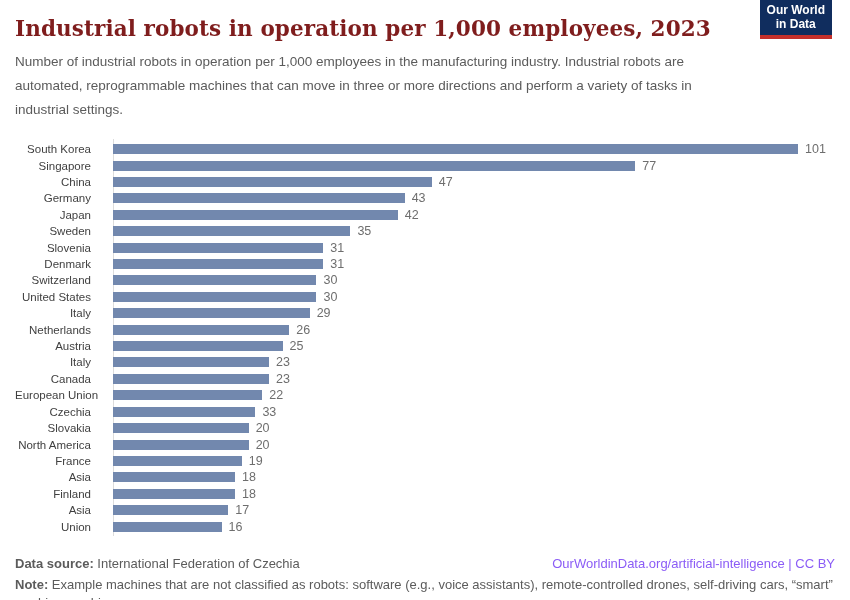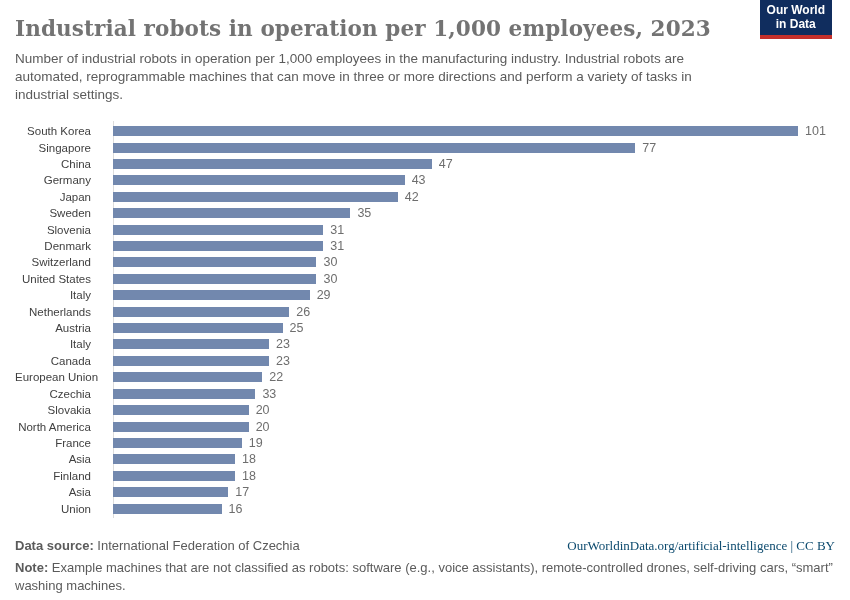--- a/index.html
+++ b/index.html
@@ -11,27 +11,27 @@
     overflow: hidden;
   }
   .page { padding: 0 15px; position: relative; width: 850px; height: 600px; }
 
   
   .header { position: relative; padding-top: 16px; }
   .title {
     font-family: "DejaVu Serif", "Liberation Serif", serif;
     font-weight: 700;
     font-size: 21.5px;
-    color: #737373;
+    color: #7f1d1d;
     letter-spacing: 0.1px;
   }
   .subtitle {
     margin-top: 9px;
     font-size: 13.5px;
-    line-height: 18px;
+    line-height: 24px;
     color: #5b5b5b;
     max-width: 728px;
   }
   .logo {
     position: absolute;
     top: -2px;
     right: 3px;
     background: #102d5e;
     border-bottom: 4px solid #c5302b;
     color: #ffffff;
@@ -75,21 +75,21 @@
 
   
   .footer { margin-top: 21px; }
   .footer-line1 {
     display: flex;
     justify-content: space-between;
     font-size: 13px;
     color: #5b5b5b;
   }
   .footer b { font-weight: 700; }
-  .footer-url { color: #0c4a6e; cursor: pointer; font-family: Liberation Serif, serif; }
+  .footer-url { color: #8b5cf6; cursor: pointer; }
   .footer-note {
     margin-top: 5px;
     font-size: 13px;
     line-height: 18px;
     color: #5b5b5b;
     max-width: 820px;
   }
 </style>
 </head>
 <body>

